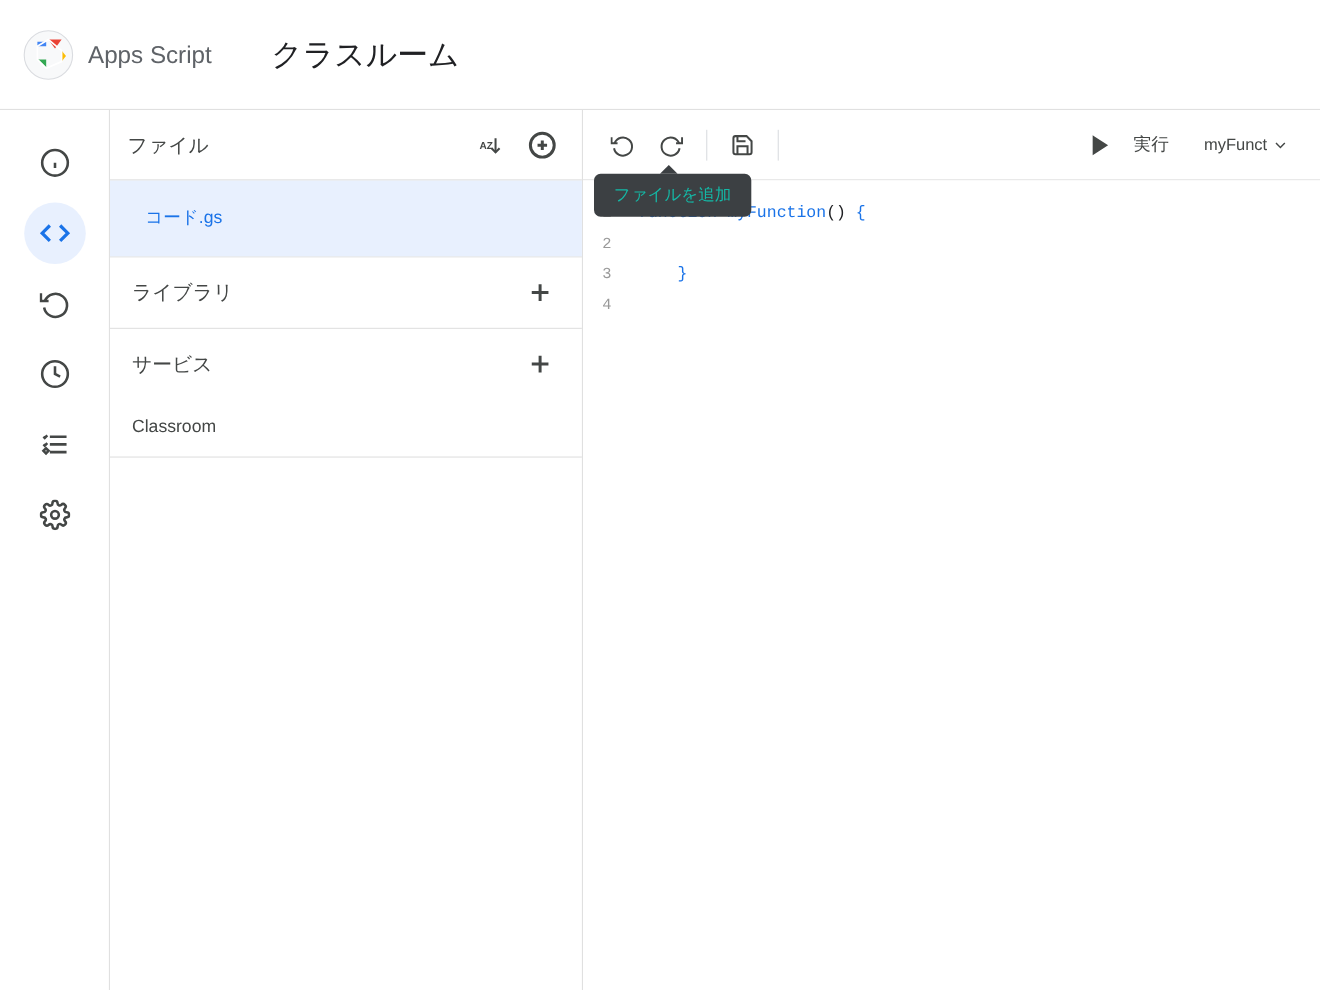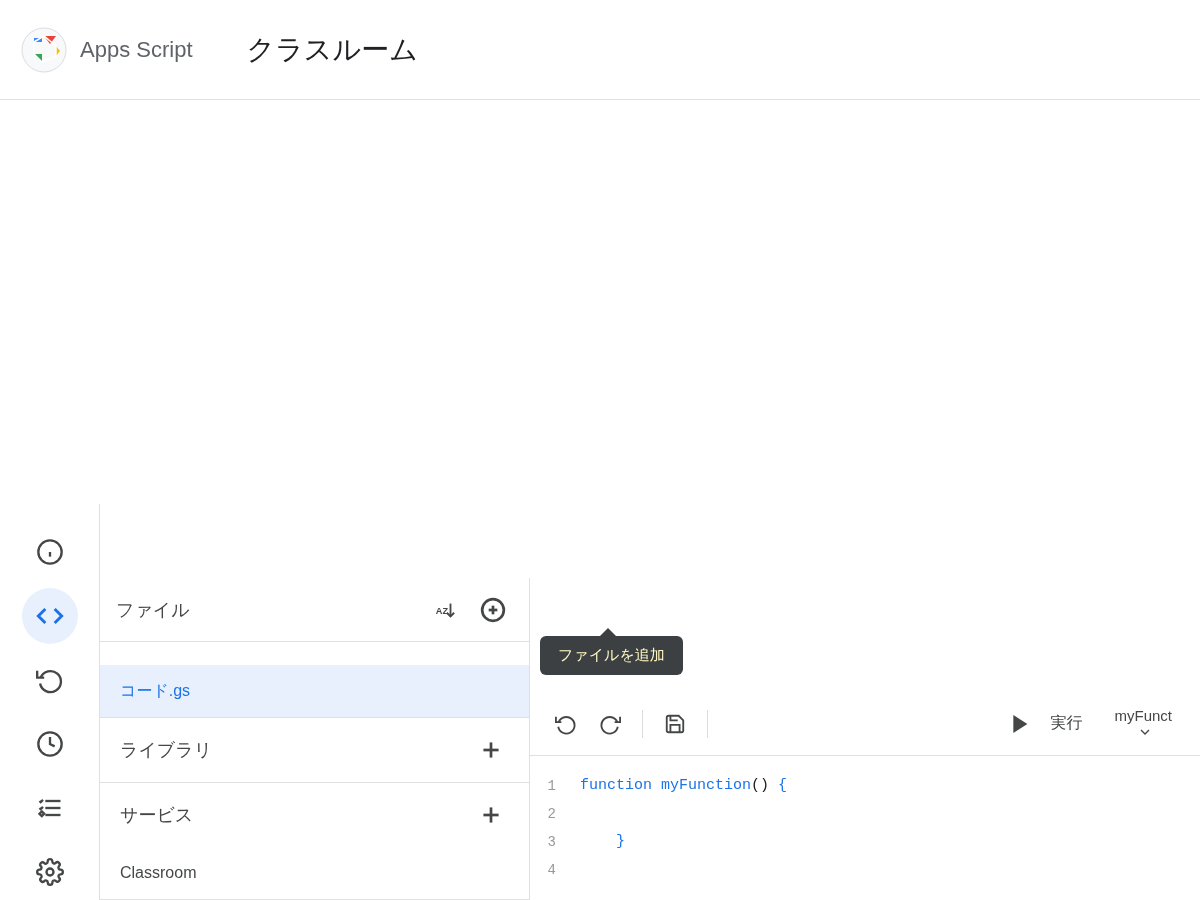--- a/index.html
+++ b/index.html
@@ -44,21 +44,20 @@
     .header-project-title {
       font-size: 28px;
       color: #202124;
       font-weight: 400;
     }
 
     
     .main-layout {
       display: flex;
       height: 800px;
-      align-items: flex-end;
     }
 
     
     .icon-nav {
       width: 100px;
       background: #fff;
       display: flex;
       flex-direction: column;
       align-items: center;
       padding-top: 20px;
@@ -124,21 +123,21 @@
       background: transparent;
       position: relative;
     }
 
     
     .tooltip {
       position: absolute;
       top: 58px;
       left: 440px;
       background: #3c4043;
-      color: #fef9c3;
+      color: #14b8a6;
       padding: 10px 18px;
       border-radius: 6px;
       font-size: 15px;
       white-space: nowrap;
       z-index: 100;
       pointer-events: none;
     }
     .tooltip::before {
       content: '';
       position: absolute;
@@ -175,25 +174,24 @@
       border: none;
       background: transparent;
       color: #444746;
       font-size: 22px;
     }
 
     
     .file-item {
       display: flex;
       align-items: center;
-      padding: 0 20px;
-      height: 52px;
+      padding: 0 32px;
+      height: 69px;
       cursor: pointer;
       background: #e8f0fe;
-      margin-top: 23px;
     }
     .file-item-name {
       font-size: 16px;
       color: #1a73e8;
     }
 
     
     .services-item {
       display: flex;
       align-items: center;
@@ -270,21 +268,20 @@
     .function-selector {
       display: flex;
       align-items: center;
       padding: 8px 12px;
       border-radius: 4px;
       cursor: pointer;
       font-size: 15px;
       color: #444746;
       border: none;
       background: transparent;
-      flex-direction: column;
     }
 
     
     .code-editor {
       flex: 1;
       padding: 16px 0;
       font-family: 'Courier New', 'Roboto Mono', monospace;
       font-size: 15px;
       background: #fff;
       overflow: auto;

